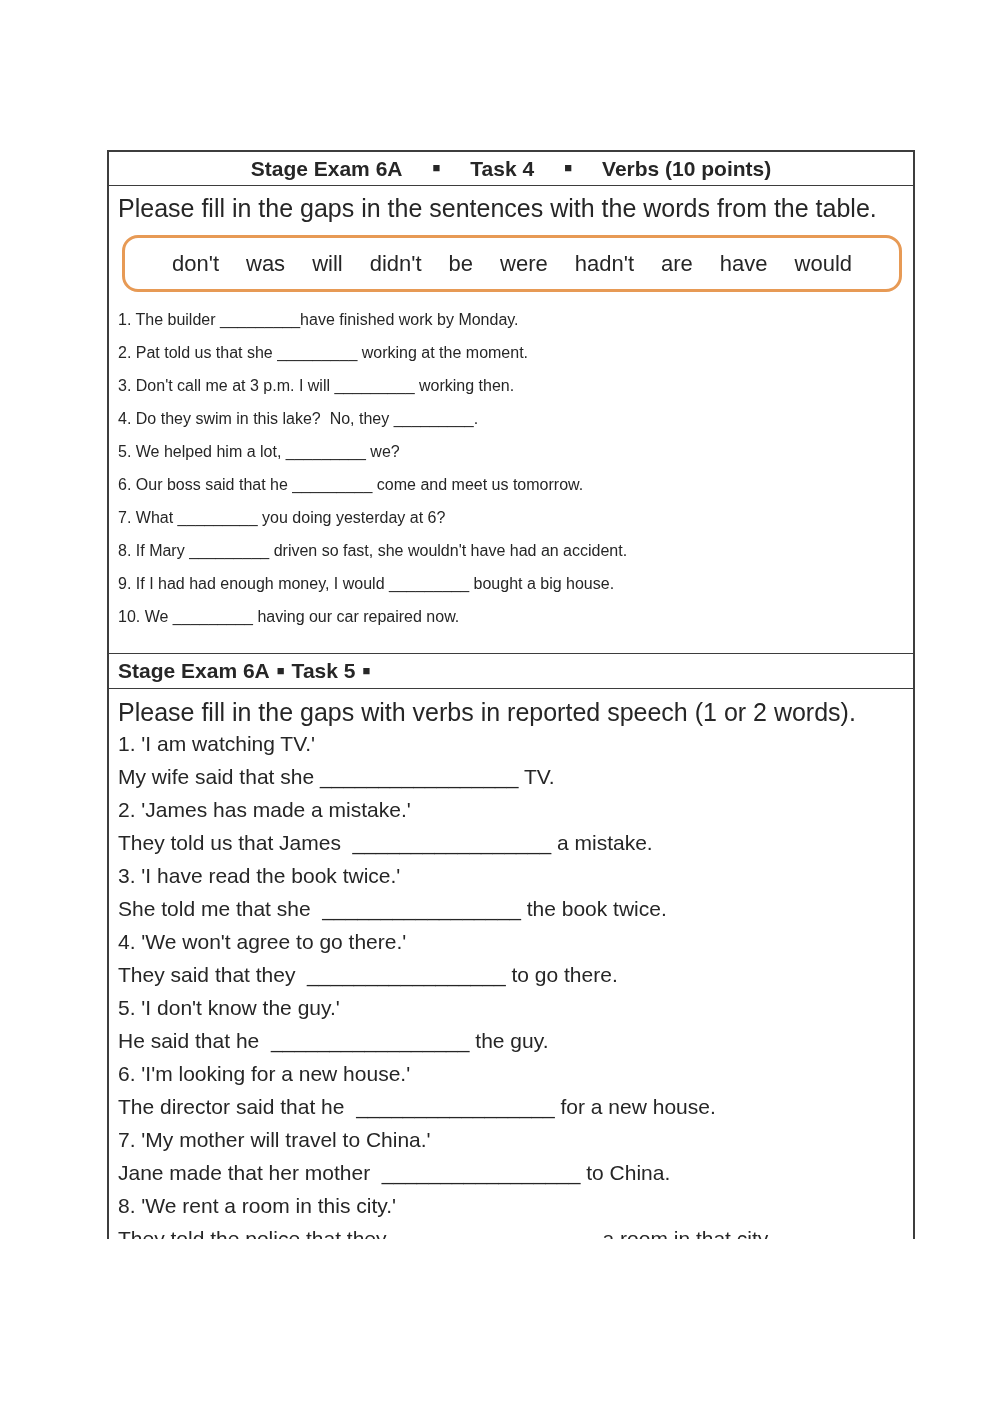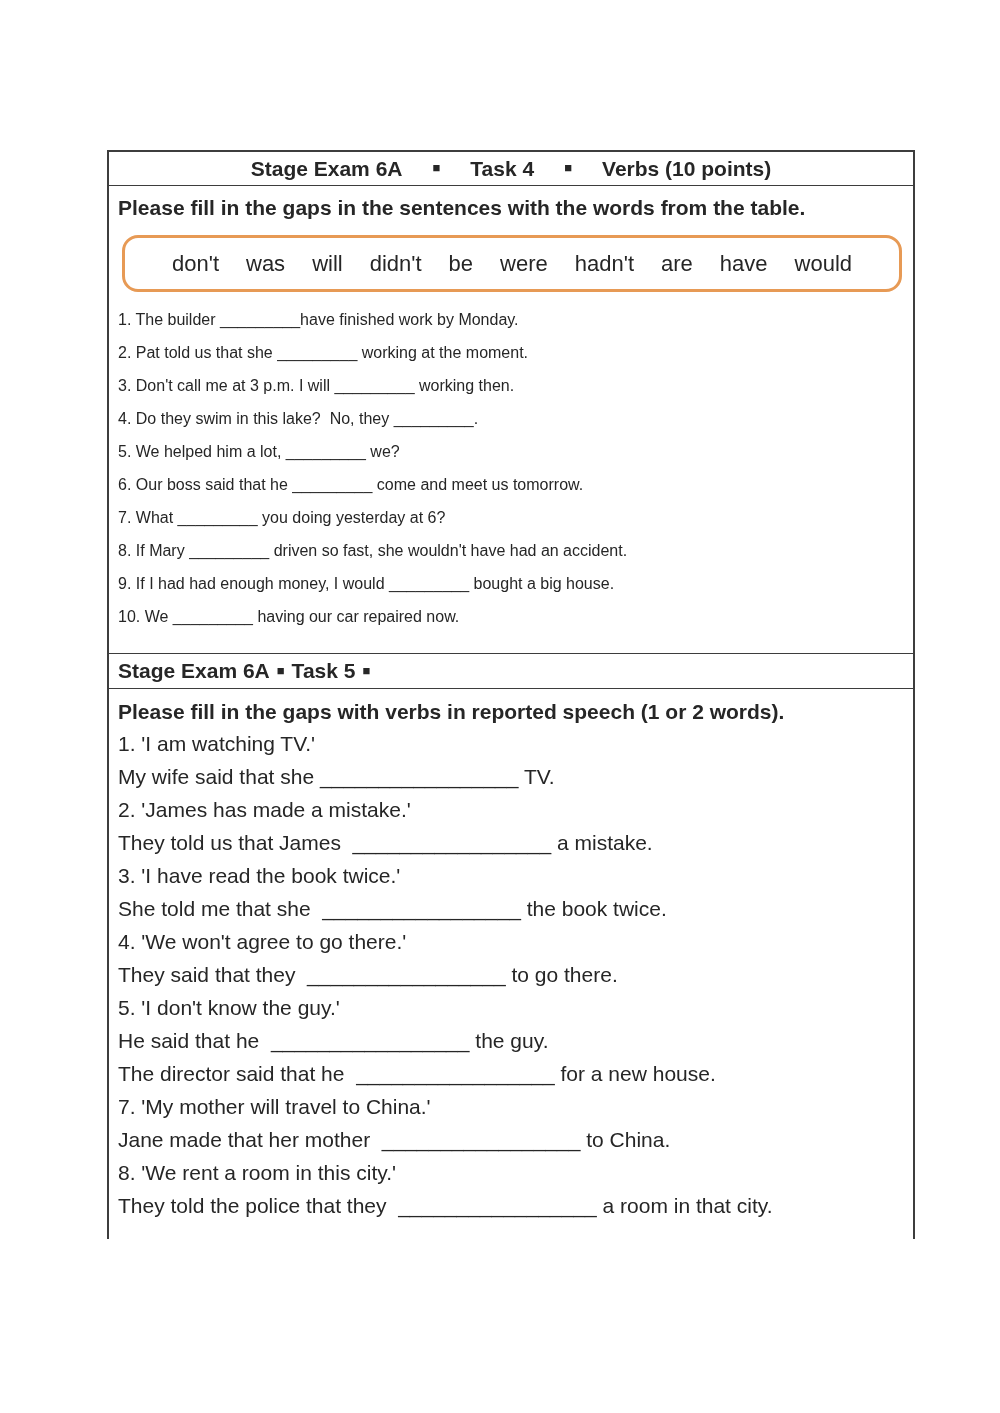--- a/index.html
+++ b/index.html
@@ -44,22 +44,22 @@
     top: -1px;
   }
   .row-task4-body {
     flex: 0 0 auto;
     height: 468px;
     border-bottom: 1.5px solid #3d3d3d;
     padding: 7px 8px 0 9px;
     overflow: hidden;
   }
   .instruction {
-    font-weight: bold;
-    font-size: 21px;
+    font-weight: normal;
+    font-size: 25px;
     line-height: 30px;
     white-space: pre-wrap;
   }
   .word-bank {
     margin: 12px 3px 0 4px;
     height: 57px;
     border: 3px solid #e79a55;
     border-radius: 16px;
     display: flex;
     align-items: center;
@@ -174,20 +174,21 @@
         <div class="t5-line">1. 'I am watching TV.'</div>
         <div class="t5-line">My wife said that she _________________ TV.</div>
         <div class="t5-line">2. 'James has made a mistake.'</div>
         <div class="t5-line">They told us that James  _________________ a mistake.</div>
         <div class="t5-line">3. 'I have read the book twice.'</div>
         <div class="t5-line">She told me that she  _________________ the book twice.</div>
         <div class="t5-line">4. 'We won't agree to go there.'</div>
         <div class="t5-line">They said that they  _________________ to go there.</div>
         <div class="t5-line">5. 'I don't know the guy.'</div>
         <div class="t5-line">He said that he  _________________ the guy.</div>
+        <div class="t5-line">6. 'I'm looking for a new house.'</div>
         <div class="t5-line">The director said that he  _________________ for a new house.</div>
         <div class="t5-line">7. 'My mother will travel to China.'</div>
         <div class="t5-line">Jane made that her mother  _________________ to China.</div>
         <div class="t5-line">8. 'We rent a room in this city.'</div>
         <div class="t5-line">They told the police that they  _________________ a room in that city.</div>
       </div>
     </div>
 
   </div>
 

